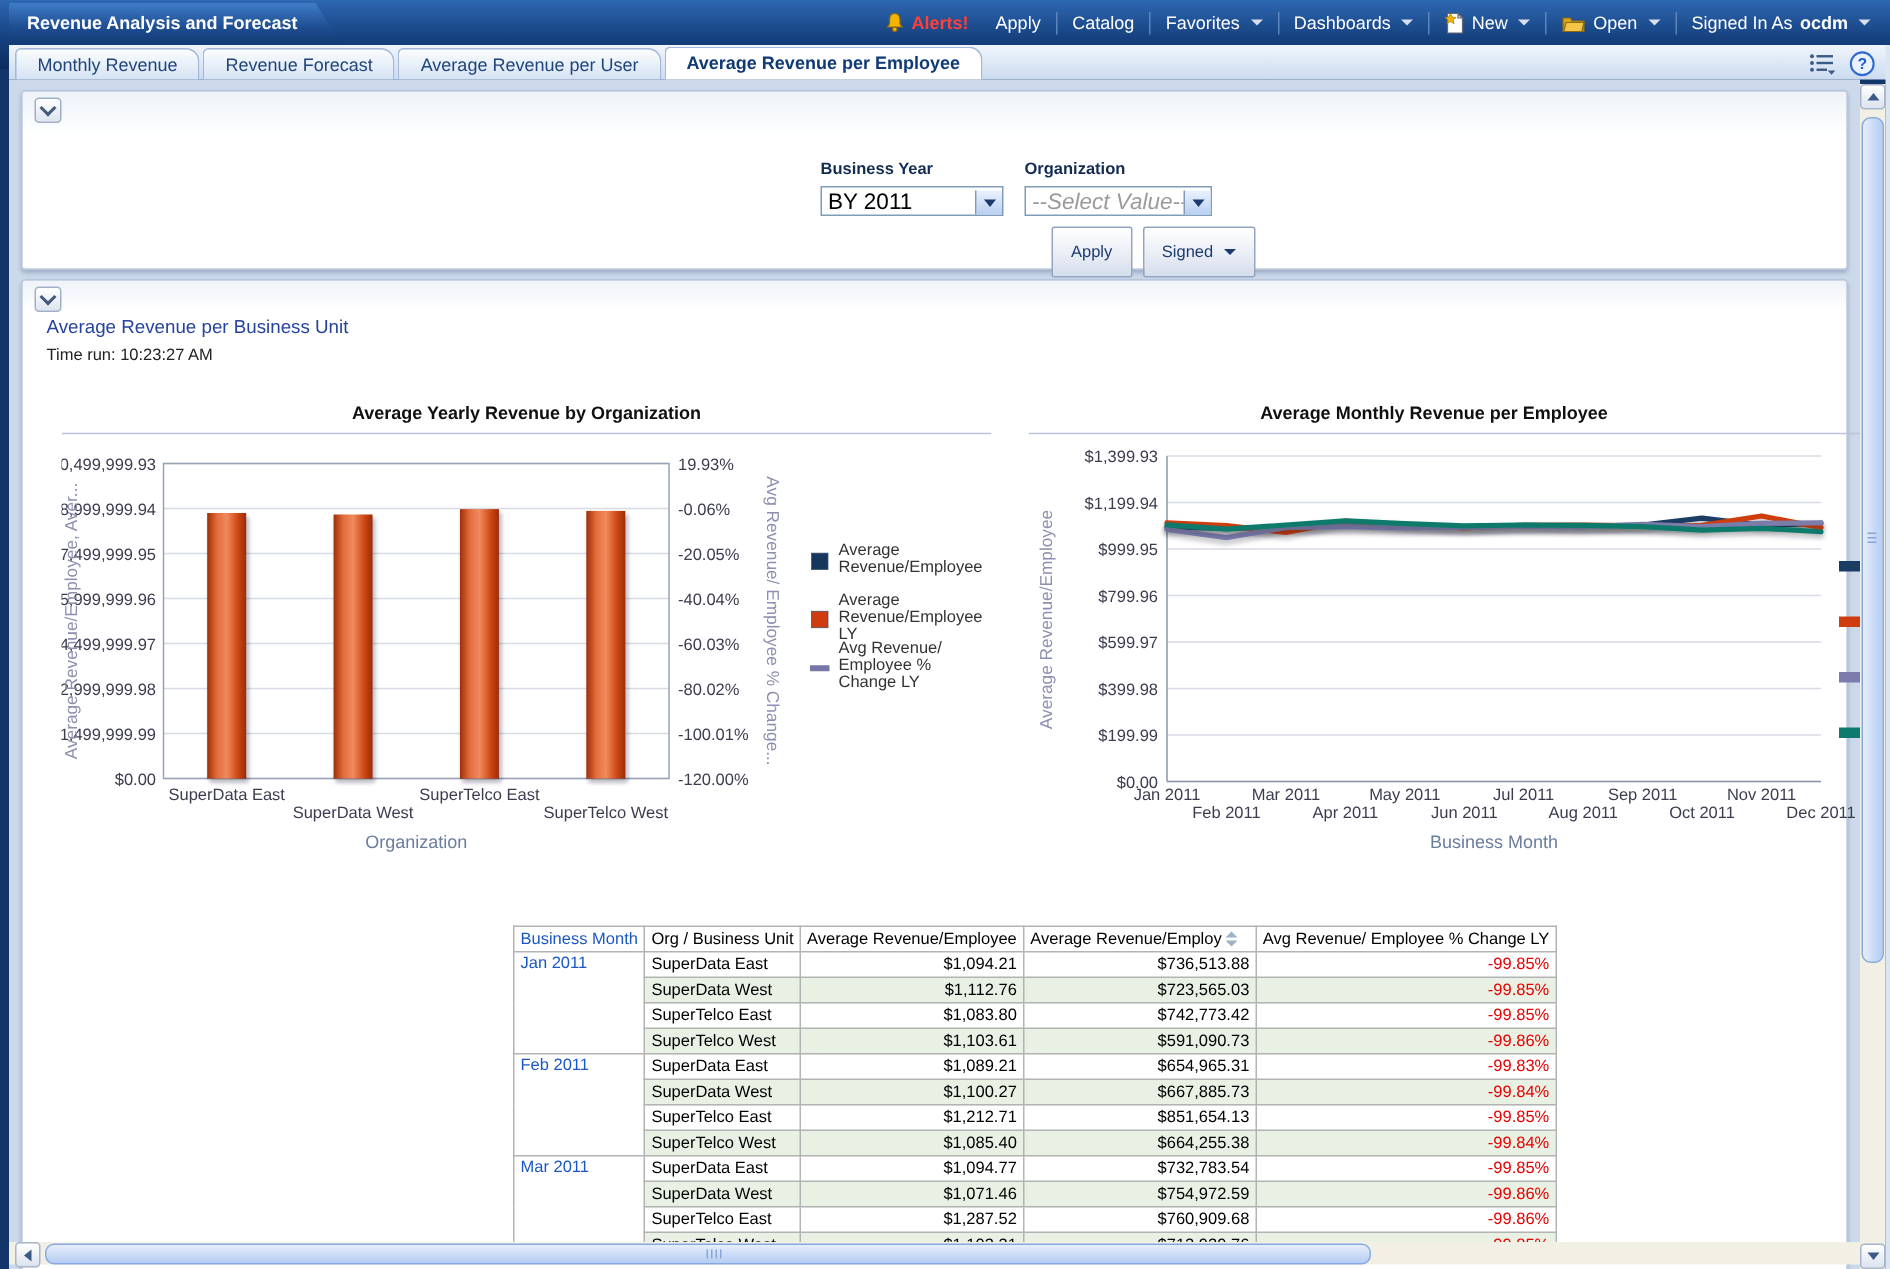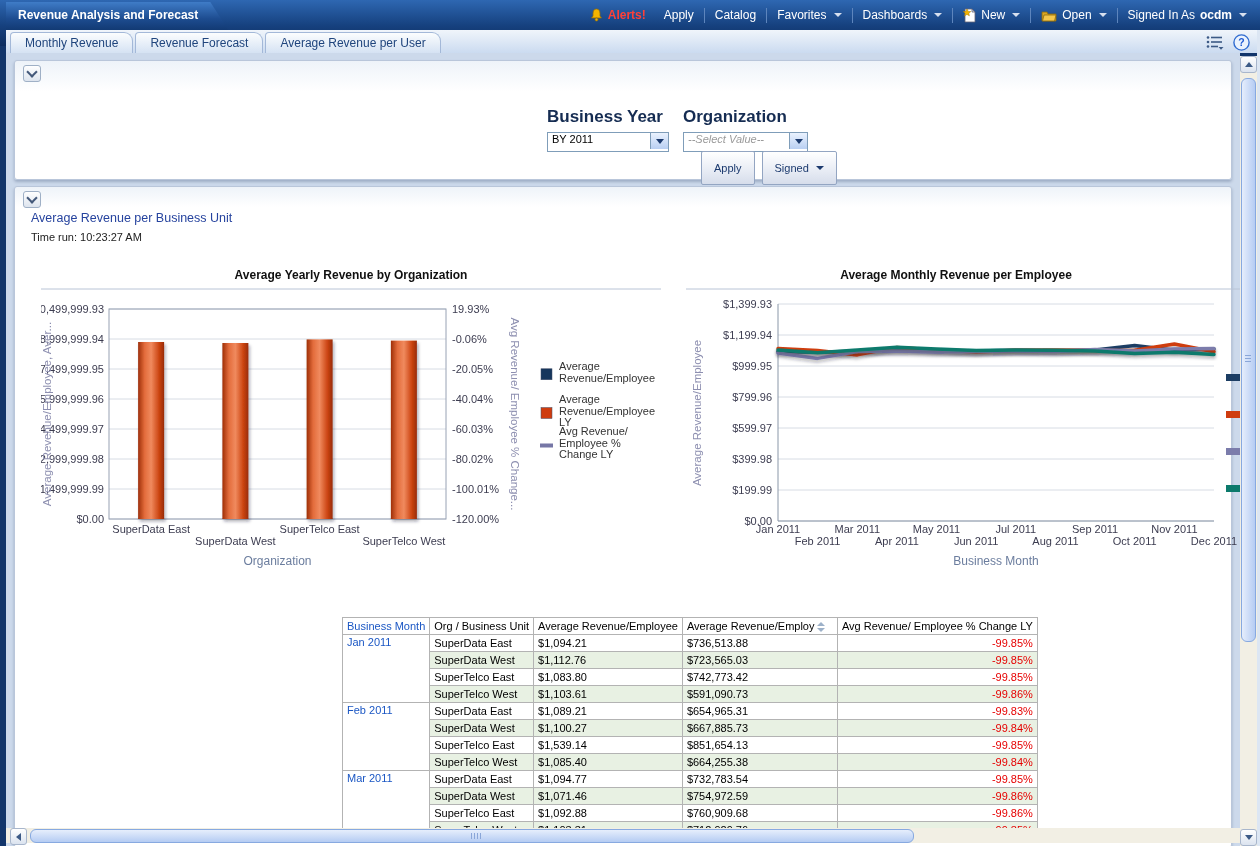--- a/index.html
+++ b/index.html
@@ -40,23 +40,23 @@
   .panel2{left:8px;top:133px;width:1216px;height:660px;background:linear-gradient(#eef3f9,#fff 3%)}
   .collapse-btn{position:absolute;left:8px;top:4px;width:16px;height:15px;border:1px solid #9fb0c6;
         border-radius:3px;background:linear-gradient(#fff,#dde4ee);display:flex;align-items:center;
         justify-content:center;cursor:pointer}
   .chev{width:6px;height:6px;border-right:2px solid #44597a;border-bottom:2px solid #44597a;
         transform:rotate(45deg);margin-top:-3px}
 
   
   .prompt-bizyear{position:absolute;left:532px;top:46px}
   .prompt-org{position:absolute;left:668px;top:46px}
-  .plabel{font-size:17px;font-weight:bold;color:#152c52;margin-bottom:5px}
+  .plabel{font-size:11px;font-weight:bold;color:#152c52;margin-bottom:5px}
   .select{width:120px;height:18px;border:1px solid #7f9db9;background:#fff;display:flex;
-          align-items:flex-start;font-size:11px;cursor:pointer}
+          align-items:flex-end;font-size:15px;cursor:pointer}
   .select .val{flex:1;padding-left:4px;white-space:nowrap;overflow:hidden;color:#000}
   .select .val.placeholder{color:#9a9a9a;font-style:italic}
   .arrow-box{width:17px;height:16px;background:linear-gradient(#eaf2fe,#b9cff2);
              border-left:1px solid #7f9db9;display:flex;align-items:center;justify-content:center}
   .sel-tri{width:0;height:0;border-left:4px solid transparent;border-right:4px solid transparent;
            border-top:5px solid #1c3a6e}
   .prompt-buttons{position:absolute;left:686px;top:90px;display:flex;gap:7px}
   .btn{height:34px;padding:0 12px;font-size:11px;color:#1c3a6e;font-family:inherit;
        background:linear-gradient(#ffffff,#e9edf5 55%,#d6ddeb);border:1px solid #93a5c2;
        border-radius:2px;cursor:pointer;display:flex;align-items:center;gap:5px}
@@ -80,21 +80,21 @@
   .xlab{font-size:11px;fill:#3c3c50}
   .xtitle{font-size:12px;fill:#6b7d9e}
   .leg{font-size:11px;fill:#333}
 
   
   .rtable{position:absolute;left:327px;top:430px;border-collapse:collapse;font-size:11px;color:#000}
   .rtable th,.rtable td{border:1px solid #b3b3b3;padding:1px 4px;white-space:nowrap;height:14px}
   .rtable th{background:#fff;font-weight:normal;text-align:left}
   .th-month{color:#1b57c4}
   .mon{color:#1b57c4;vertical-align:top;background:#fff;cursor:pointer}
-  .num{text-align:left}
+  .num{text-align:right}
   .pct{text-align:right;color:#e60000}
   tr.stripe td.sc{background:#e8f1e3}
   .sorts{display:inline-flex;flex-direction:column;margin-left:3px;vertical-align:middle;gap:2px}
   .tri-up{width:0;height:0;border-left:4px solid transparent;border-right:4px solid transparent;
           border-bottom:4px solid #9db1c9}
   .tri-dn{width:0;height:0;border-left:4px solid transparent;border-right:4px solid transparent;
           border-top:4px solid #9db1c9}
 
   
   .hscroll{position:absolute;left:6px;top:828px;width:1234px;height:15px;background:#f2efe4}
@@ -171,20 +171,21 @@
       <span class="caret"></span>
     </span>
   </div>
 </div>
 
 <div class="tabstrip">
   <div class="tabs">
     <div class="tab">Monthly Revenue</div>
     <div class="tab">Revenue Forecast</div>
     <div class="tab">Average Revenue per User</div>
+    <div class="tab active">Average Revenue per Employee</div>
   </div>
   <div class="strip-icons">
     <svg width="18" height="15" viewBox="0 0 18 15">
       <circle cx="2" cy="2.5" r="1.3" fill="#3c5a86"></circle>
         <rect x="5" y="1.7" width="11" height="1.6" fill="#3c5a86"></rect>
       <circle cx="2" cy="7" r="1.3" fill="#3c5a86"></circle>
         <rect x="5" y="6.2" width="11" height="1.6" fill="#3c5a86"></rect>
       <circle cx="2" cy="11.5" r="1.3" fill="#3c5a86"></circle>
         <rect x="5" y="10.7" width="7" height="1.6" fill="#3c5a86"></rect>
       <path d="M12.5 12 L17.5 12 L15 14.8 Z" fill="#3c5a86"></path>
@@ -413,21 +414,21 @@
             <td class="pct sc">-99.83%</td>
           </tr>
           <tr class="stripe">
             <td class="sc">SuperData West</td>
             <td class="num sc">$1,100.27</td>
             <td class="num sc">$667,885.73</td>
             <td class="pct sc">-99.84%</td>
           </tr>
           <tr>
             <td class="sc">SuperTelco East</td>
-            <td class="num sc">$1,539.14</td>
+            <td class="num sc">$1,212.71</td>
             <td class="num sc">$851,654.13</td>
             <td class="pct sc">-99.85%</td>
           </tr>
           <tr class="stripe">
             <td class="sc">SuperTelco West</td>
             <td class="num sc">$1,085.40</td>
             <td class="num sc">$664,255.38</td>
             <td class="pct sc">-99.84%</td>
           </tr>
           <tr>
@@ -438,21 +439,21 @@
             <td class="pct sc">-99.85%</td>
           </tr>
           <tr class="stripe">
             <td class="sc">SuperData West</td>
             <td class="num sc">$1,071.46</td>
             <td class="num sc">$754,972.59</td>
             <td class="pct sc">-99.86%</td>
           </tr>
           <tr>
             <td class="sc">SuperTelco East</td>
-            <td class="num sc">$1,092.88</td>
+            <td class="num sc">$1,287.52</td>
             <td class="num sc">$760,909.68</td>
             <td class="pct sc">-99.86%</td>
           </tr>
           <tr class="stripe">
             <td class="sc">SuperTelco West</td>
             <td class="num sc">$1,103.31</td>
             <td class="num sc">$712,929.76</td>
             <td class="pct sc">-99.85%</td>
           </tr>
         </tbody>

